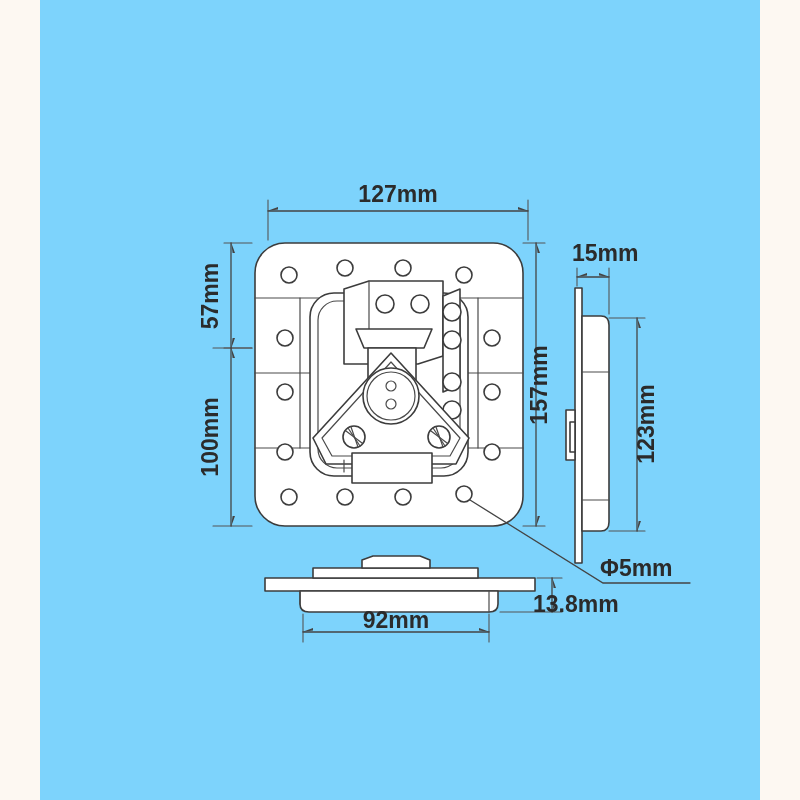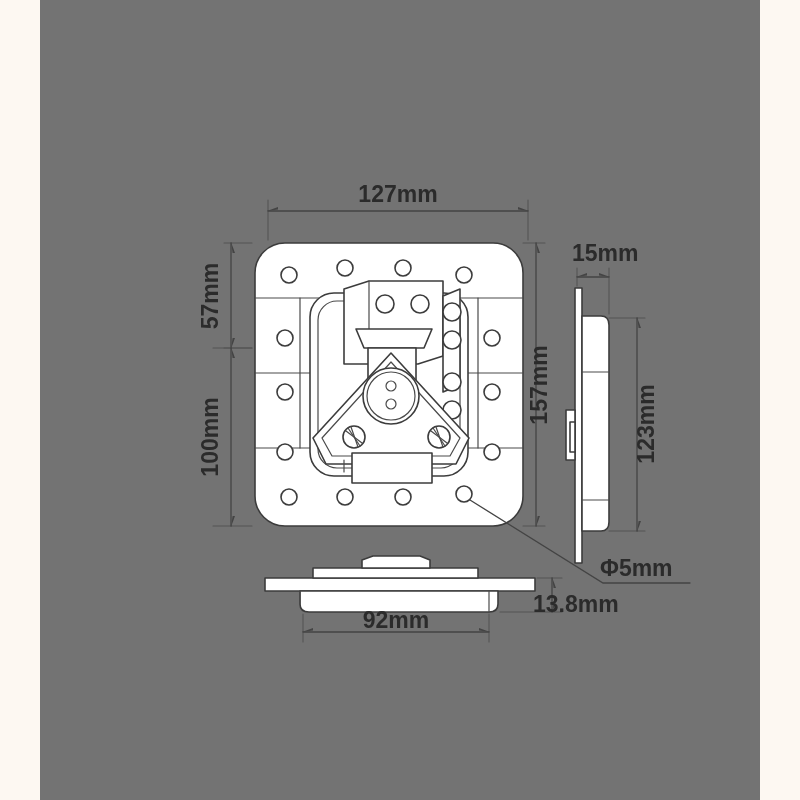--- a/index.html
+++ b/index.html
@@ -11,21 +11,21 @@
   body {
     width: 800px;
     height: 800px;
     overflow: hidden;
     font-family: "Liberation Sans", sans-serif;
   }
   #stage {
     position: relative;
     width: 800px;
     height: 800px;
-    background: #737373;
+    background: #7dd3fc;
   }
   
   .tint-band {
     position: absolute;
     top: 0;
     height: 800px;
     pointer-events: none;
   }
   .tint-left  { left: 0;  width: 40px; background: #fdf8f2; }
   .tint-right { right: 0; width: 40px; background: #fdf8f2; }

